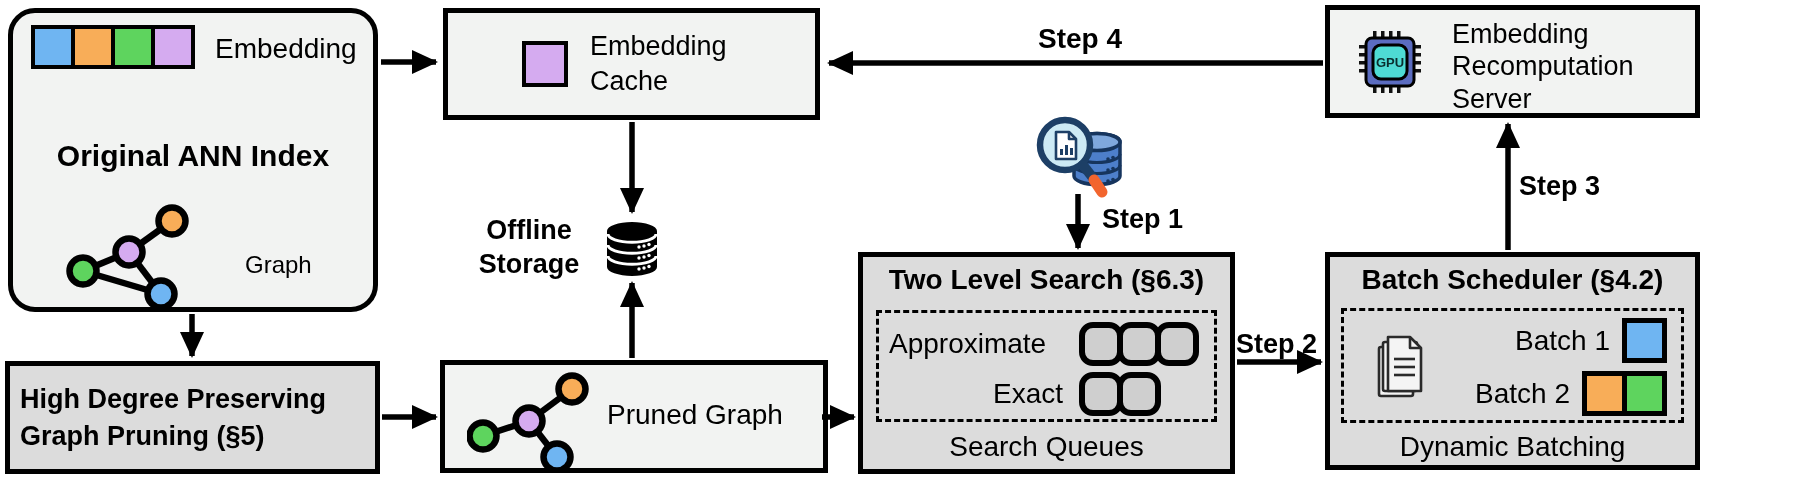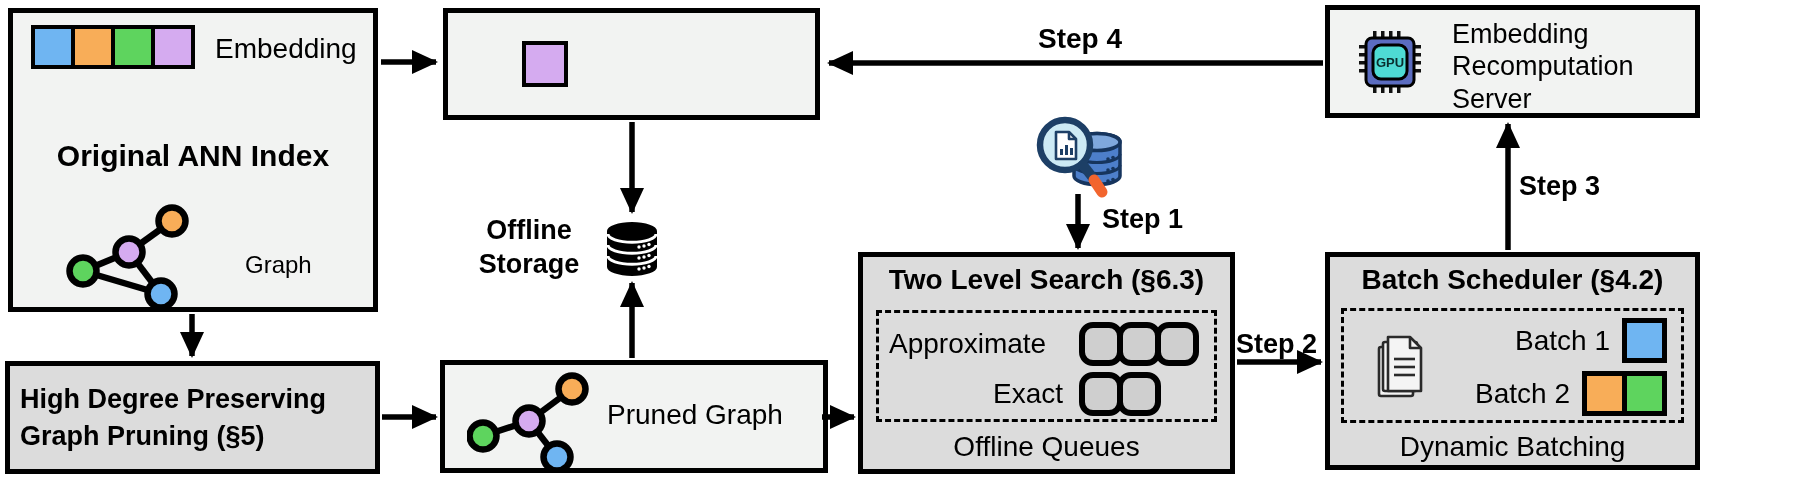--- a/index.html
+++ b/index.html
@@ -5,21 +5,21 @@
   * { margin:0; padding:0; box-sizing:border-box; }
   html,body { background:#ffffff; }
   body { font-family:"Liberation Sans","DejaVu Sans",sans-serif; color:#000; }
   #canvas { position:relative; width:1817px; height:481px; background:#fff; overflow:hidden; }
 
   .box { position:absolute; border:5px solid #000; }
   .box.light { background:#f2f3f2; }
   .box.dark  { background:#dcdcdc; }
 
   
-  #ann-index { left:8px; top:8px; width:370px; height:304px; }
+  #ann-index { left:8px; top:8px; width:370px; height:304px;border-radius:27px; }
   .emb-strip { position:absolute; left:18px; top:12px; display:flex; }
   .emb-cell { width:44px; height:44px; border:4px solid #000; margin-right:-4px; }
   .emb-label { position:absolute; left:202px; top:20px; font-size:28px; white-space:nowrap; }
   .ann-title { position:absolute; left:0; top:126px; width:100%; text-align:center; font-size:30px; font-weight:700; white-space:nowrap; }
   .ann-graph { position:absolute; left:44px; top:182px; }
   .graph-label { position:absolute; left:232px; top:238px; font-size:24px; white-space:nowrap; }
 
   
   #graph-pruning { left:5px; top:361px; width:375px; height:113px; background:#dcdcdc; display:flex; align-items:center; justify-content:center; }
   #graph-pruning .txt { width:345px; font-size:27px; font-weight:700; line-height:1.35; }
@@ -113,20 +113,21 @@
     </svg>
     <div class="graph-label">Graph</div>
   </div>
 
   <div class="box" id="graph-pruning">
     <div class="txt">High Degree Preserving Graph Pruning (§5)</div>
   </div>
 
   <div class="box light" id="emb-cache">
     <div class="cache-square" style="background: rgb(213, 171, 240);"></div>
+    <div class="cache-label">Embedding Cache</div>
   </div>
 
   <div class="offline-label">Offline Storage</div>
   <svg class="db-icon" width="56" height="60" viewBox="0 0 56 60">
     <path d="M3,12 a25,9 0 0 1 50,0 v36 a25,9 0 0 1 -50,0 z" fill="#000"></path>
     <path d="M4,15 a24,8.2 0 0 0 48,0" fill="none" stroke="#fff" stroke-width="3"></path>
     <path d="M4,26 a24,8.2 0 0 0 48,0" fill="none" stroke="#fff" stroke-width="3"></path>
     <path d="M4,37 a24,8.2 0 0 0 48,0" fill="none" stroke="#fff" stroke-width="3"></path>
     <g fill="#fff">
       <circle cx="35" cy="28" r="1.7"></circle>
@@ -200,21 +201,21 @@
       </div>
       <div class="queue-row r1">
         <div class="q-label">Approximate</div>
         <div class="q-squares">
           <div class="q-square"></div>
           <div class="q-square"></div>
           <div class="q-square"></div>
         </div>
       </div>
     </div>
-    <div class="panel-caption">Offline Queues</div>
+    <div class="panel-caption">Search Queues</div>
   </div>
 
   <div class="box dark" id="batch-sched">
     <div class="panel-title">Batch Scheduler (§4.2)</div>
     <div class="dashed">
       <svg class="docs-icon" width="54" height="68" viewBox="0 0 54 68">
         <g fill="#f4f4f4" stroke="#2a2a2a" stroke-width="2.6" stroke-linejoin="round">
           <rect x="5" y="14" width="34" height="49" rx="2"></rect>
           <rect x="9" y="9" width="34" height="49" rx="2"></rect>
           <path d="M14,4 h22 l11,11 v43 h-33 z"></path>

